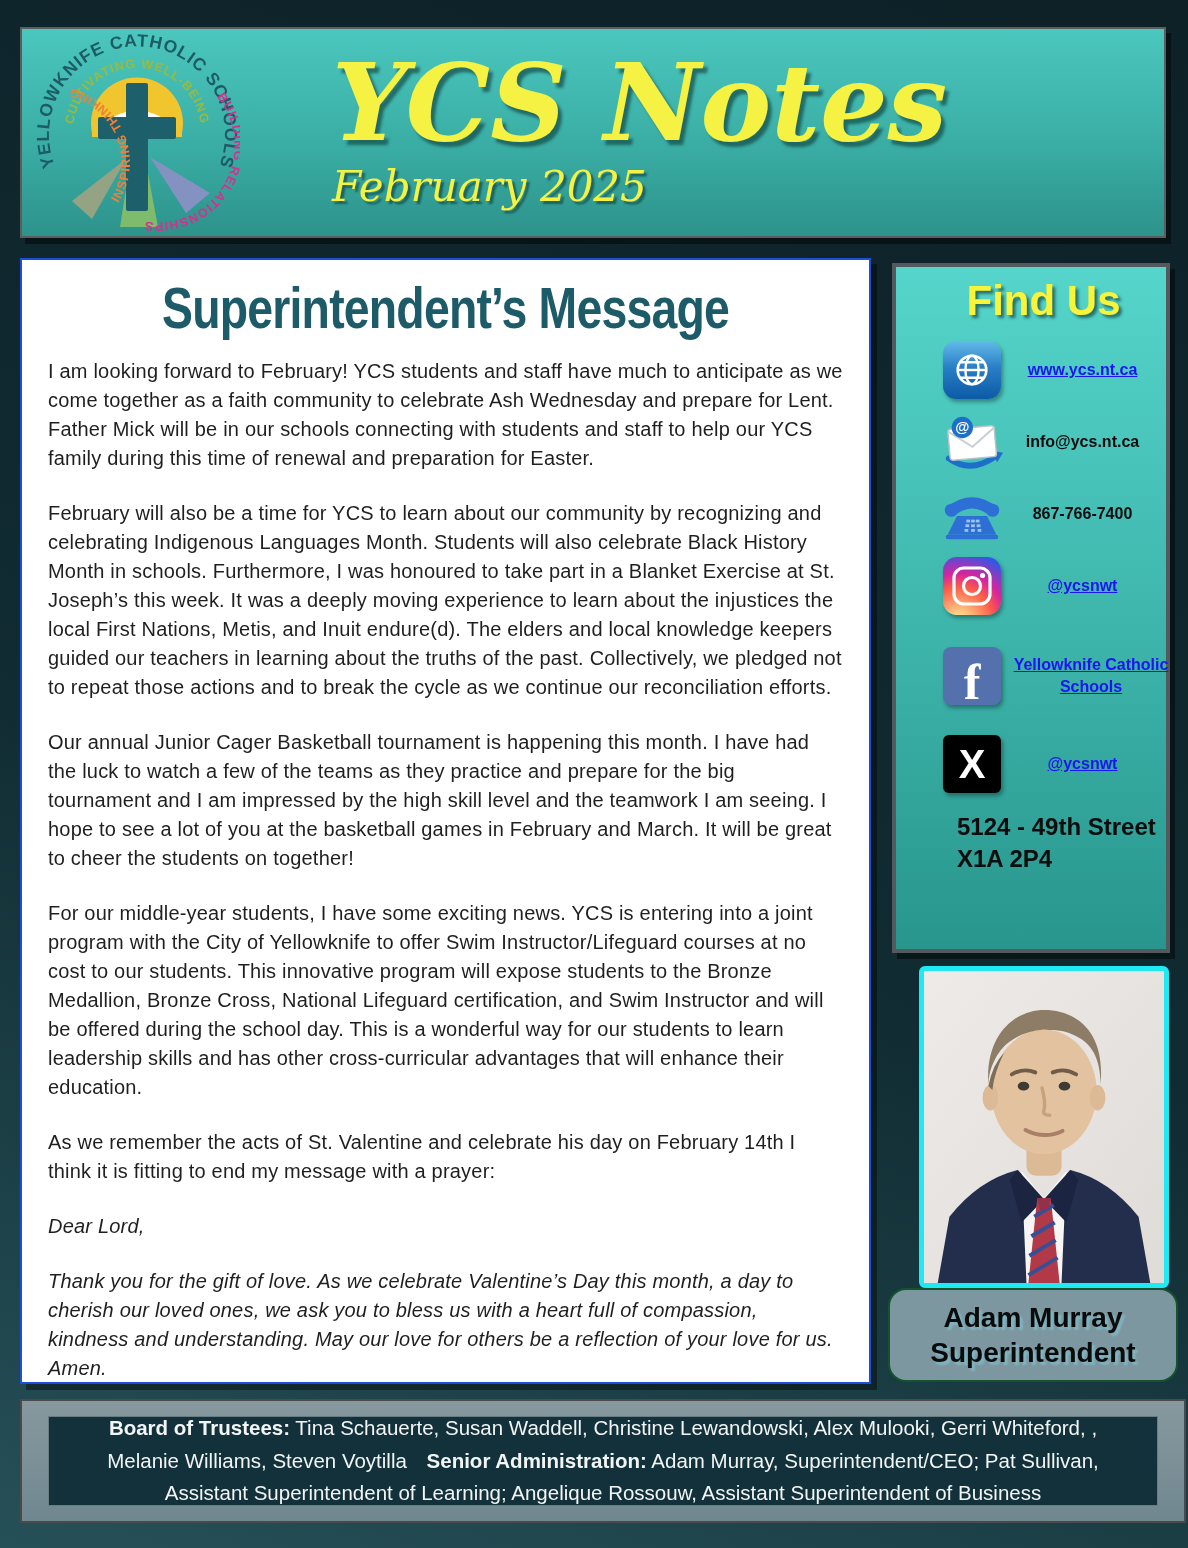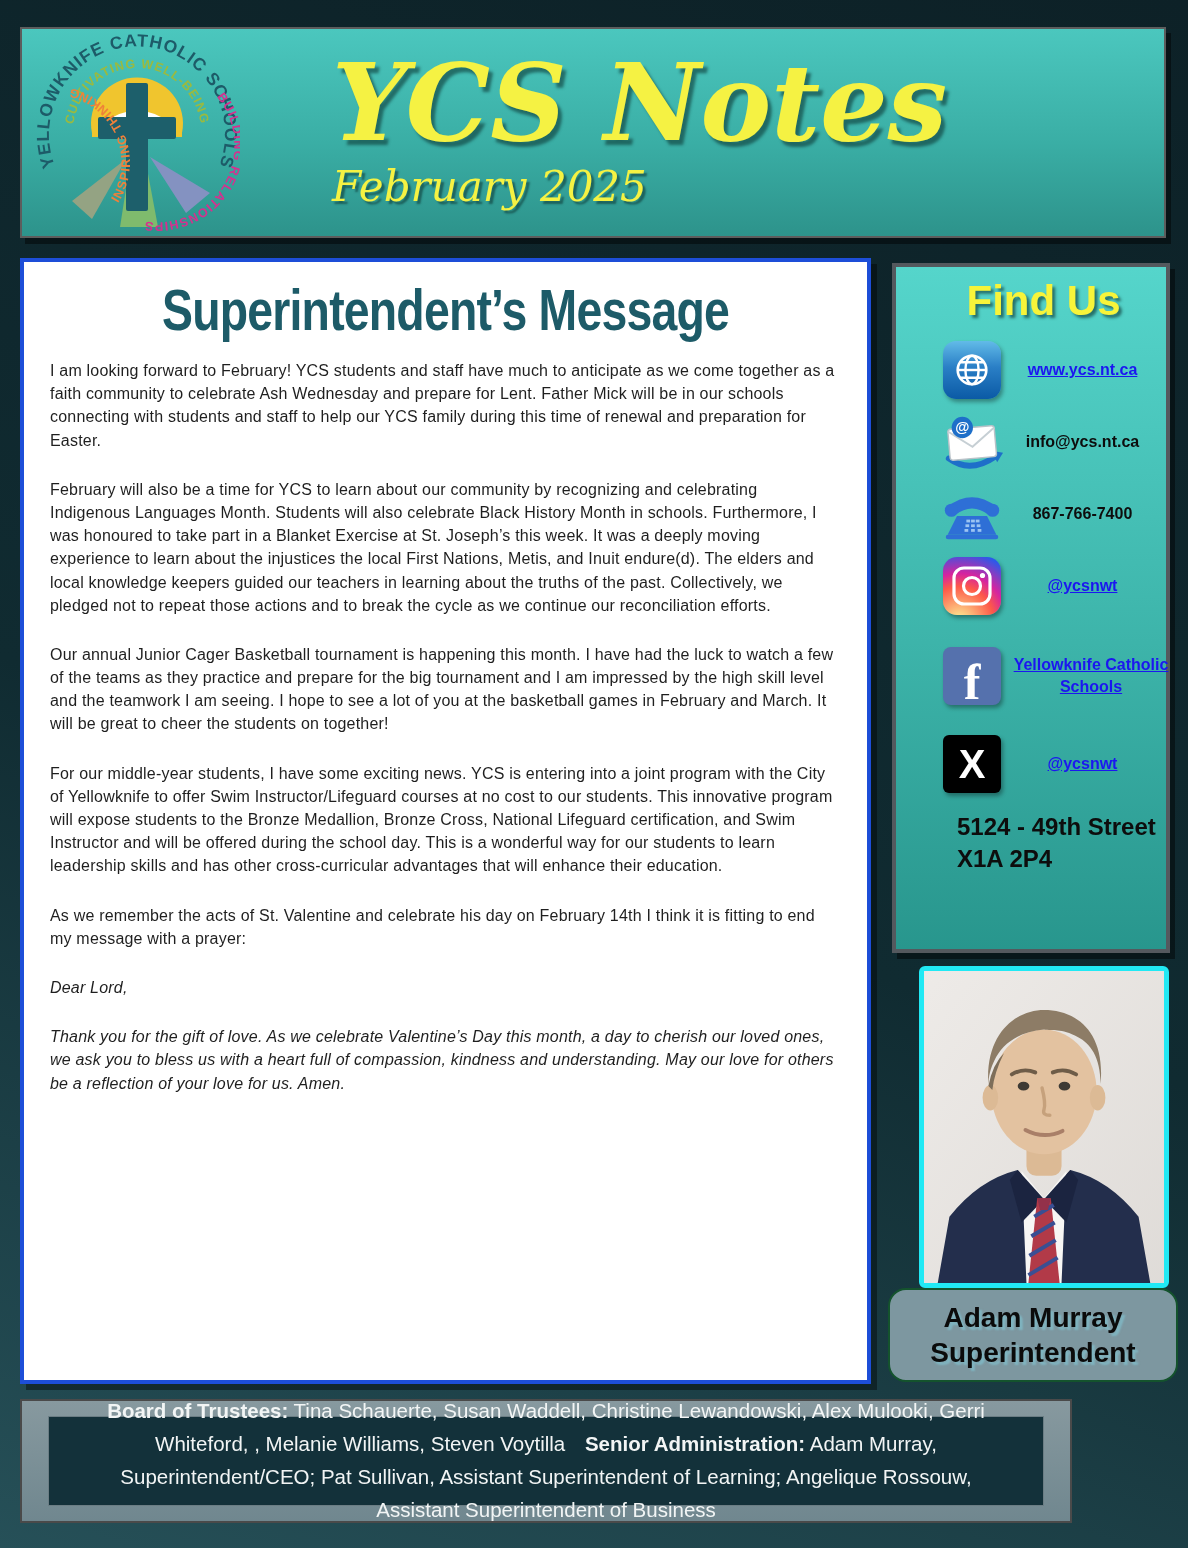--- a/index.html
+++ b/index.html
@@ -27,30 +27,30 @@
   }
   .ycs-sub {
     font-family:"DejaVu Serif", serif; font-style:italic; font-weight:normal;
     font-size:42px; color:#f5f243; margin-top:4px;
     text-shadow: 3px 3px 2px rgba(14,56,54,.6);
   }
 
   
   .main-card {
     position:absolute; left:20px; top:258px; width:851px; height:1126px;
-    background:#ffffff; border:4px solid #1d4ed8;
+    background:#ffffff; border:2px solid #1d4ed8;
     box-shadow: 6px 6px 0 rgba(0,0,0,.4);
     padding: 14px 26px 0 26px;
   }
   .msg-title {
     text-align:center; color:#1d5b68; font-weight:800; font-size:58px;
     letter-spacing:-1px; transform: scaleX(.8); transform-origin:center;
     margin-bottom: 16px;
   }
-  .msg-body { font-size:16px; line-height:1.45; color:#1f1f1f; letter-spacing:.2px; }
+  .msg-body { font-size:20px; line-height:1.45; color:#1f1f1f; letter-spacing:.2px; }
   .msg-body p { margin-bottom:26px; }
   .msg-body p.italic { font-style:italic; }
 
   
   .sidebar {
     position:absolute; left:892px; top:263px; width:278px; height:690px;
     background: linear-gradient(180deg, #55d5cb 0%, #3db4aa 55%, #28968d 100%);
     border:4px solid #54595e; border-radius:0;
     box-shadow: 5px 6px 0 rgba(0,0,0,.45);
     padding-top:10px;
@@ -99,21 +99,21 @@
   .nameplate {
     position:absolute; left:888px; top:1288px; width:290px; height:94px;
     background:#7d97a0; border:2px solid #14532d; border-radius:18px;
     display:flex; flex-direction:column; align-items:center; justify-content:center;
     font-weight:bold; font-size:28px; color:#0b0b0b; line-height:1.25;
     text-shadow: 3px 3px 2px rgba(130,205,220,.55);
   }
 
   
   .footer {
-    position:absolute; left:20px; top:1399px; width:1052px; height:124px;
+    position:absolute; left:20px; top:1399px; width:1166px; height:124px;
     background: linear-gradient(180deg,#87999f 0%,#70878f 100%);
     border:2px solid #4a4a4a;
     padding-left:28px;
   }
   .footer-inner {
     position:absolute; left:26px; top:15px; right:26px; bottom:15px;
     background:#13313a; border:1px solid #6b7d84;
     display:flex; align-items:center; justify-content:center;
     padding:0 44px;
   }

